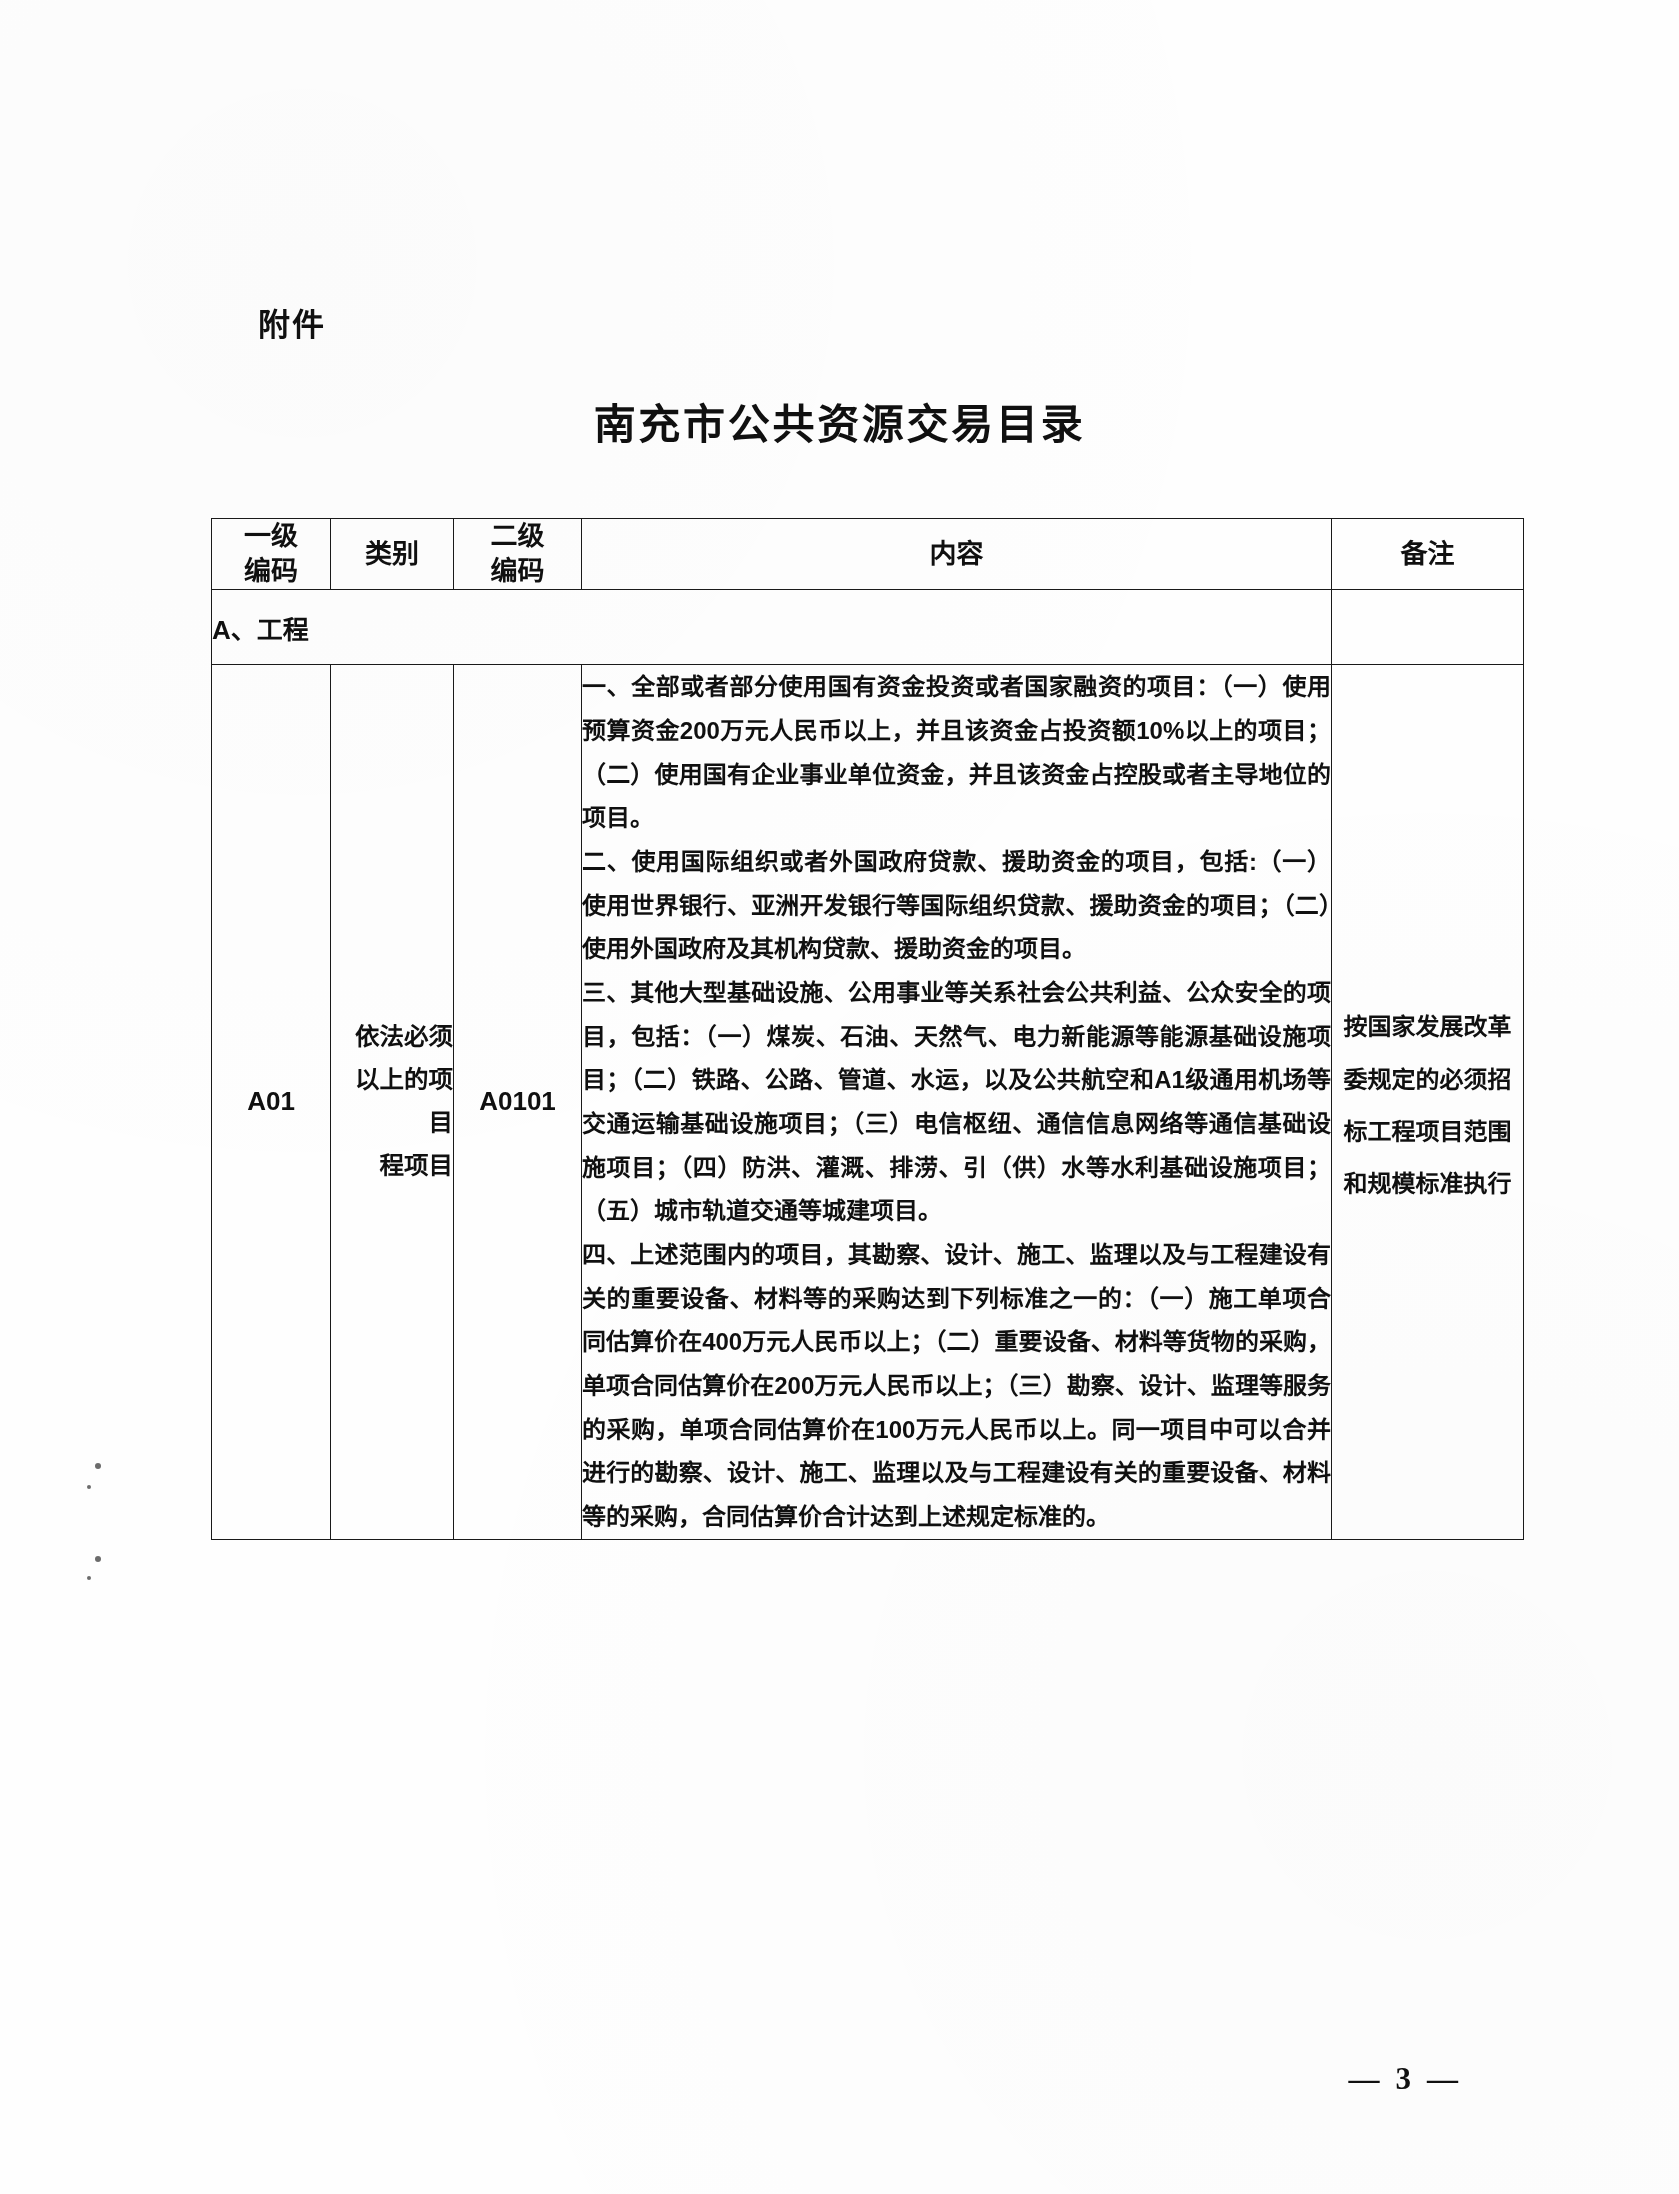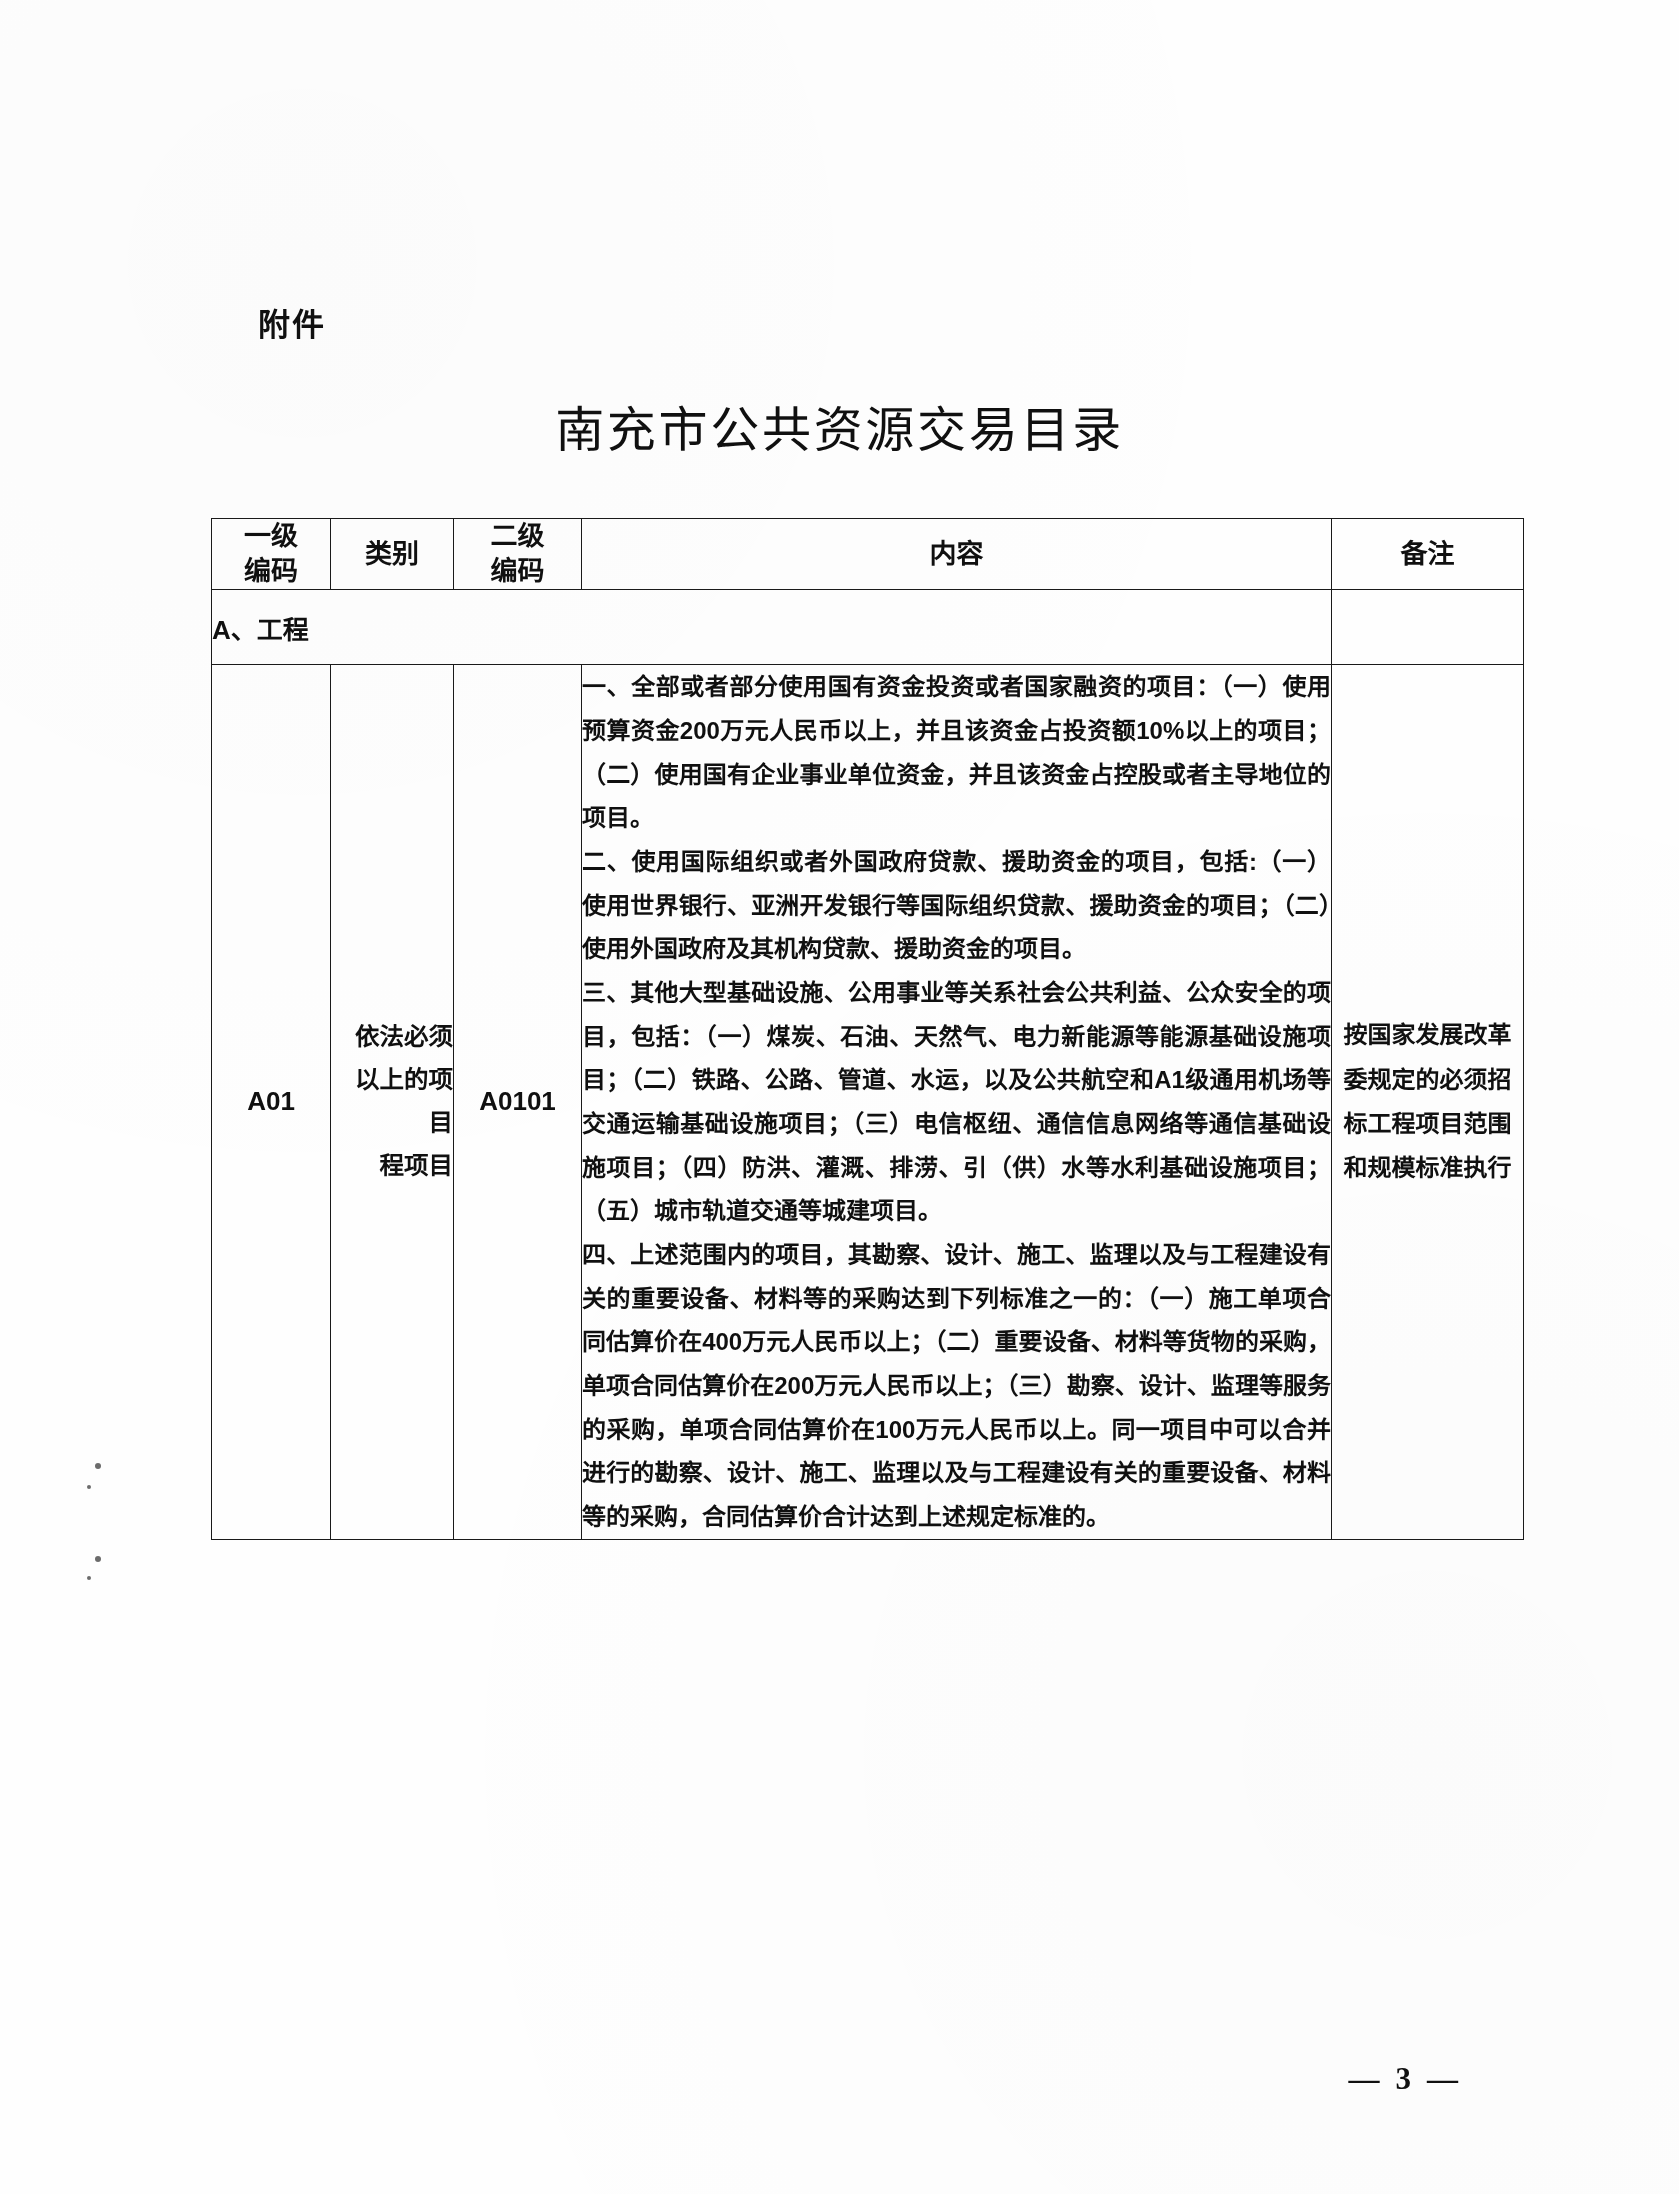--- a/index.html
+++ b/index.html
@@ -44,22 +44,22 @@
     letter-spacing: 2px;
     font-family: "Liberation Sans", "DejaVu Sans", sans-serif;
   }
 
   .doc-title {
     position: absolute;
     left: 0;
     top: 390px;
     width: 1679px;
     text-align: center;
-    font-size: 49px;
-    font-weight: normal;
+    font-size: 42px;
+    font-weight: bold;
     letter-spacing: 2.7px;
     font-family: "Liberation Serif", "DejaVu Serif", serif;
   }
 
   .table-wrap {
     position: absolute;
     left: 211px;
     top: 518px;
     width: 1313px;
   }
@@ -131,21 +131,21 @@
   }
 
   .remark-cell {
     text-align: center;
     font-size: 24px;
     line-height: 1.85;
     padding: 0 8.2px;
     font-family: "Liberation Sans", "DejaVu Sans", sans-serif;
     font-weight: bold;
   }
-  .remark-cell span { display: block; }
+  .remark-cell span { display: block; margin-top: 8px; }
 
   .page-number {
     position: absolute;
     right: 217px;
     top: 2061px;
     font-size: 31px;
     font-weight: bold;
     letter-spacing: 4.1px;
     font-family: "Liberation Serif", "DejaVu Serif", serif;
   }

